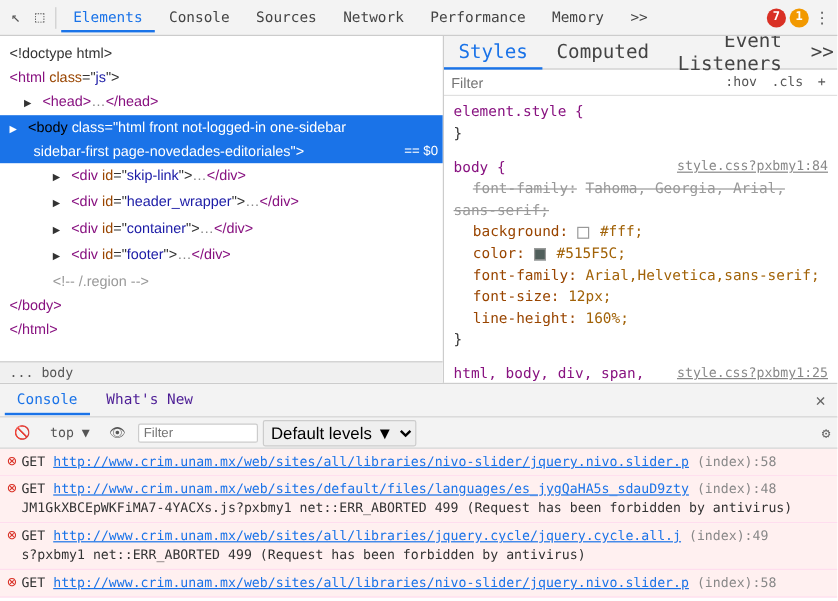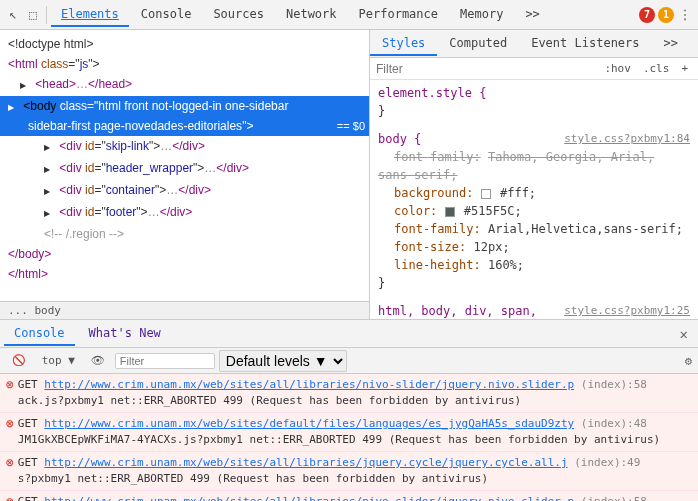--- a/index.html
+++ b/index.html
@@ -25,21 +25,20 @@
       padding: 4px 10px;
       font-size: 12px;
       cursor: pointer;
       border-bottom: 2px solid transparent;
       color: #444;
       white-space: nowrap;
     }
     .toolbar-tab.active {
       border-bottom: 2px solid #1a73e8;
       color: #1a73e8;
-      text-decoration: underline;
     }
     .toolbar-divider { width: 1px; background: #ccc; height: 18px; margin: 0 2px; }
     .toolbar-spacer { flex: 1; }
     .error-badge {
       background: #d93025; color: #fff;
       border-radius: 50%; width: 16px; height: 16px;
       display: flex; align-items: center; justify-content: center;
       font-size: 10px; font-weight: bold;
     }
     .warning-badge {
@@ -110,24 +109,25 @@
     }
     .styles-tabs {
       display: flex;
       background: #f3f3f3;
       border-bottom: 1px solid #ccc;
       height: 28px;
       align-items: center;
     }
     .styles-tab {
       padding: 4px 12px;
-      font-size: 12px;
+      font-size: 16px;
       cursor: pointer;
       border-bottom: 2px solid transparent;
       color: #444;
+      text-align: right;
     }
     .styles-tab.active {
       border-bottom: 2px solid #1a73e8;
       color: #1a73e8;
     }
     .styles-filter-bar {
       display: flex;
       align-items: center;
       padding: 3px 6px;
       border-bottom: 1px solid #e0e0e0;
@@ -151,21 +151,21 @@
       overflow: auto;
       flex: 1;
       padding: 4px 8px;
       font-size: 12px;
       font-family: 'Consolas', monospace;
     }
     .css-block { margin-bottom: 10px; }
     .css-selector { color: #881280; }
     .css-source { float: right; color: #888; font-size: 11px; text-decoration: underline; cursor: pointer; }
     .css-prop { color: #994500; padding-left: 16px; }
-    .css-value { color: #404040; }
+    .css-value { color: #a16207; }
     .strikethrough { text-decoration: line-through; color: #999; }
     .color-swatch {
       display: inline-block;
       width: 10px; height: 10px;
       border: 1px solid #999;
       vertical-align: middle;
       margin-right: 2px;
     }
     .css-line { line-height: 18px; }
 
@@ -452,21 +452,20 @@
 
   <div class="console-content">
 
     <div class="console-error-row">
       <span class="error-icon">⊗</span>
       <div class="error-text">
         <span>GET </span>
         <span class="error-link">http://www.crim.unam.mx/web/sites/all/libraries/nivo-slider/jquery.nivo.slider.p</span>
         <span class="error-loc">(index):58</span>
         <br>
-        <span>ack.js?pxbmy1 net::ERR_ABORTED 499 (Request has been forbidden by antivirus)</span>
       </div>
     </div>
 
     <div class="console-error-row">
       <span class="error-icon">⊗</span>
       <div class="error-text">
         <span>GET </span>
         <span class="error-link">http://www.crim.unam.mx/web/sites/default/files/languages/es_jygQaHA5s_sdauD9zty</span>
         <span class="error-loc">(index):48</span>
         <br>

